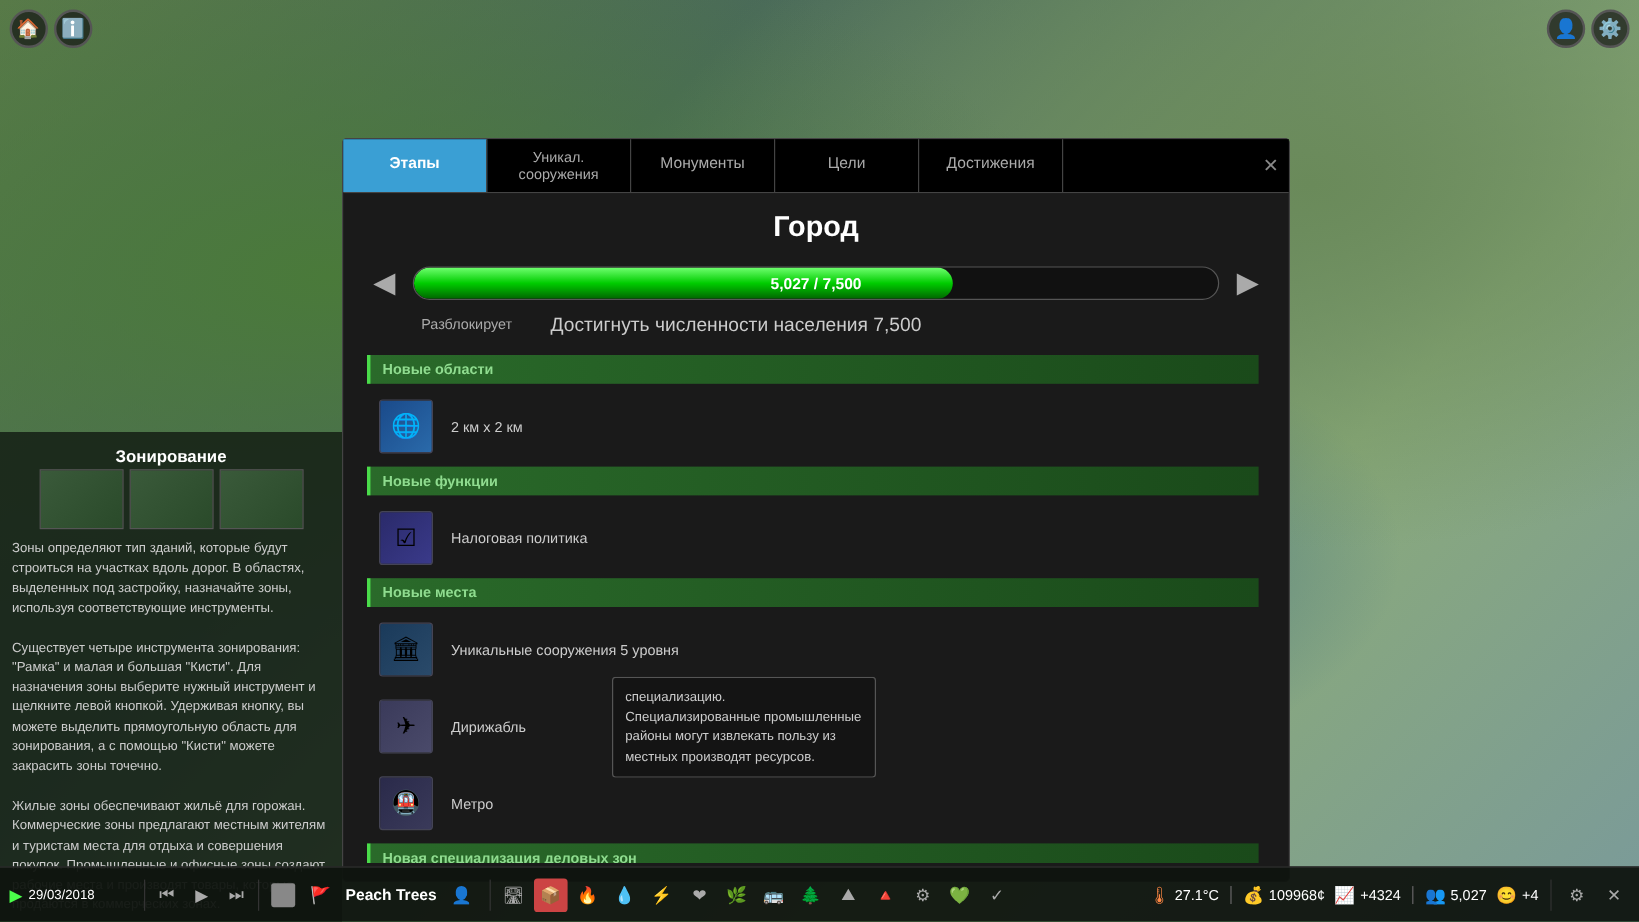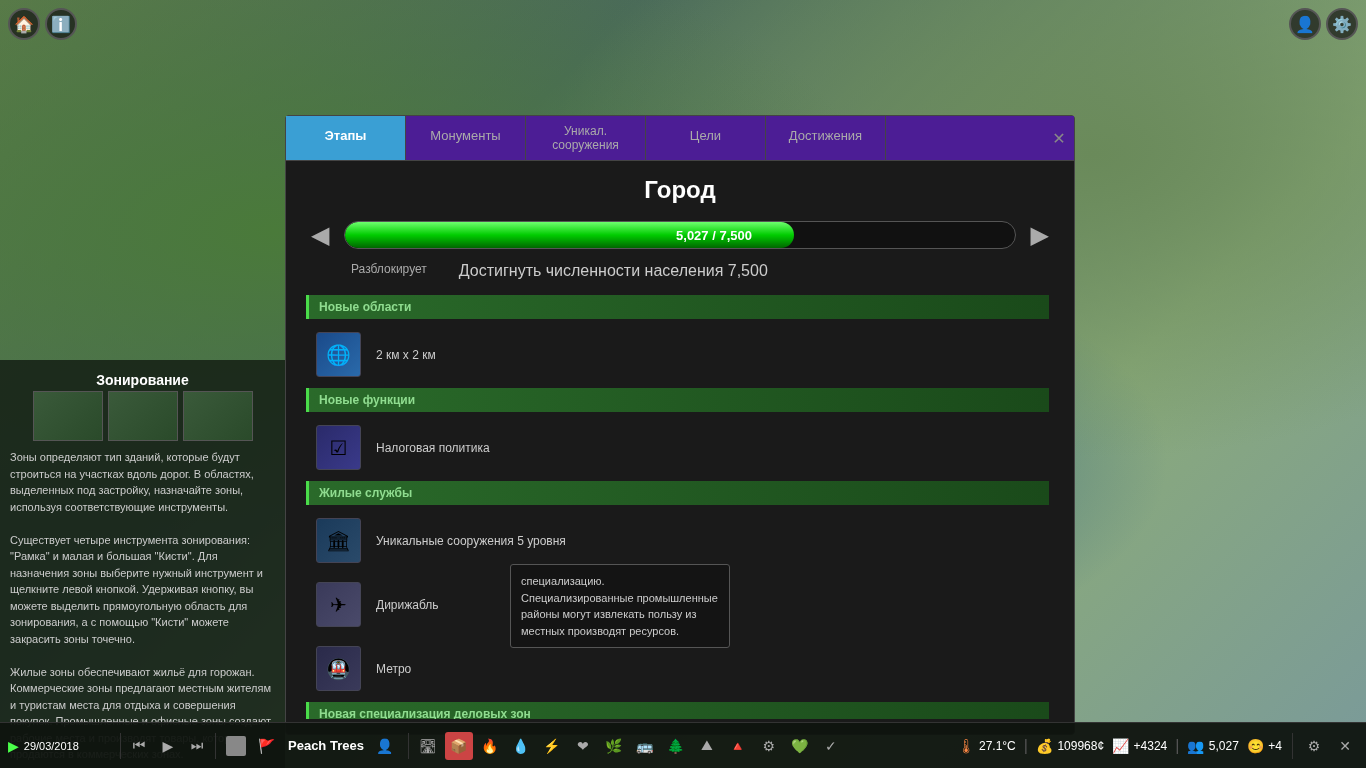--- a/index.html
+++ b/index.html
@@ -64,21 +64,21 @@
       background: #1a1a1a;
       border: 1px solid #444;
       border-radius: 4px;
       display: flex;
       flex-direction: column;
     }
 
     
     .tab-bar {
       display: flex;
-      background: #4c1d95;
+      background: #000000;
       border-bottom: 1px solid #444;
       flex-shrink: 0;
     }
     .tab {
       padding: 12px 20px;
       color: #aaa;
       font-size: 13px;
       cursor: pointer;
       border-right: 1px solid #444;
       text-align: center;
@@ -150,21 +150,20 @@
     }
     .progress-text {
       position: absolute;
       top: 50%;
       left: 50%;
       transform: translate(-50%, -50%);
       color: #fff;
       font-size: 13px;
       font-weight: bold;
       white-space: nowrap;
-      margin-left: 34px;
     }
 
     .unlock-text {
       display: flex;
       margin-bottom: 15px;
       padding-left: 45px;
     }
     .unlock-label {
       color: #aaa;
       font-size: 12px;
@@ -404,22 +403,22 @@
   <br>
   <div>Существует четыре инструмента зонирования: "Рамка" и малая и большая "Кисти". Для назначения зоны выберите нужный инструмент и щелкните левой кнопкой. Удерживая кнопку, вы можете выделить прямоугольную область для зонирования, а с помощью "Кисти" можете закрасить зоны точечно.</div>
   <br>
   <div>Жилые зоны обеспечивают жильё для горожан. Коммерческие зоны предлагают местным жителям и туристам места для отдыха и совершения покупок. Промышленные и офисные зоны создают рабочие места и производят товары, которые продаются в коммерческих зонах.</div>
 </div>
 
 <div class="modal">
 
   <div class="tab-bar">
     <div class="tab active">Этапы</div>
+    <div class="tab" style="font-size:12px; padding:8px 15px;">Уникал.<br>сооружения</div>
     <div class="tab">Монументы</div>
-    <div class="tab" style="font-size:12px; padding:8px 15px;">Уникал.<br>сооружения</div>
     <div class="tab">Цели</div>
     <div class="tab">Достижения</div>
     <div class="close-btn">✕</div>
   </div>
 
   <div class="modal-content">
 
     <div class="city-title">Город</div>
 
     <div class="progress-area">
@@ -443,21 +442,21 @@
         <div class="item-icon globe">🌐</div>
         <div class="item-label">2 км х 2 км</div>
       </div>
 
       <div class="section-header">Новые функции</div>
       <div class="item-row">
         <div class="item-icon check">☑</div>
         <div class="item-label">Налоговая политика</div>
       </div>
 
-      <div class="section-header">Жилые службы</div>
+      <div class="section-header">Новые места</div>
       <div class="item-row">
         <div class="item-icon building">🏛</div>
         <div class="item-label">Уникальные сооружения 5 уровня</div>
       </div>
       <div class="item-row">
         <div class="item-icon airship">✈</div>
         <div class="item-label">Дирижабль</div>
       </div>
       <div class="item-row">
         <div class="item-icon metro">🚇</div>

